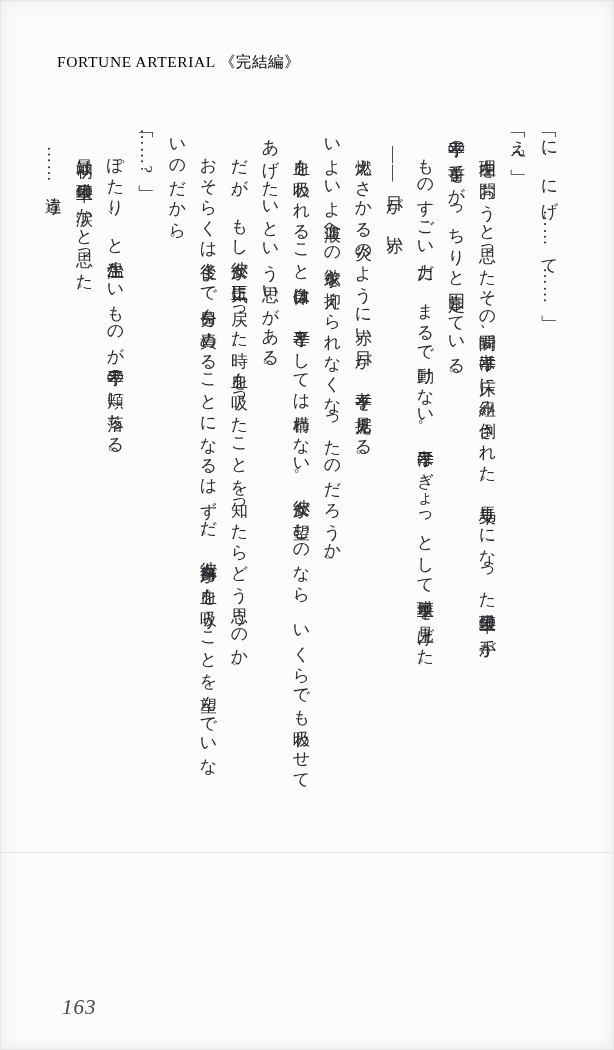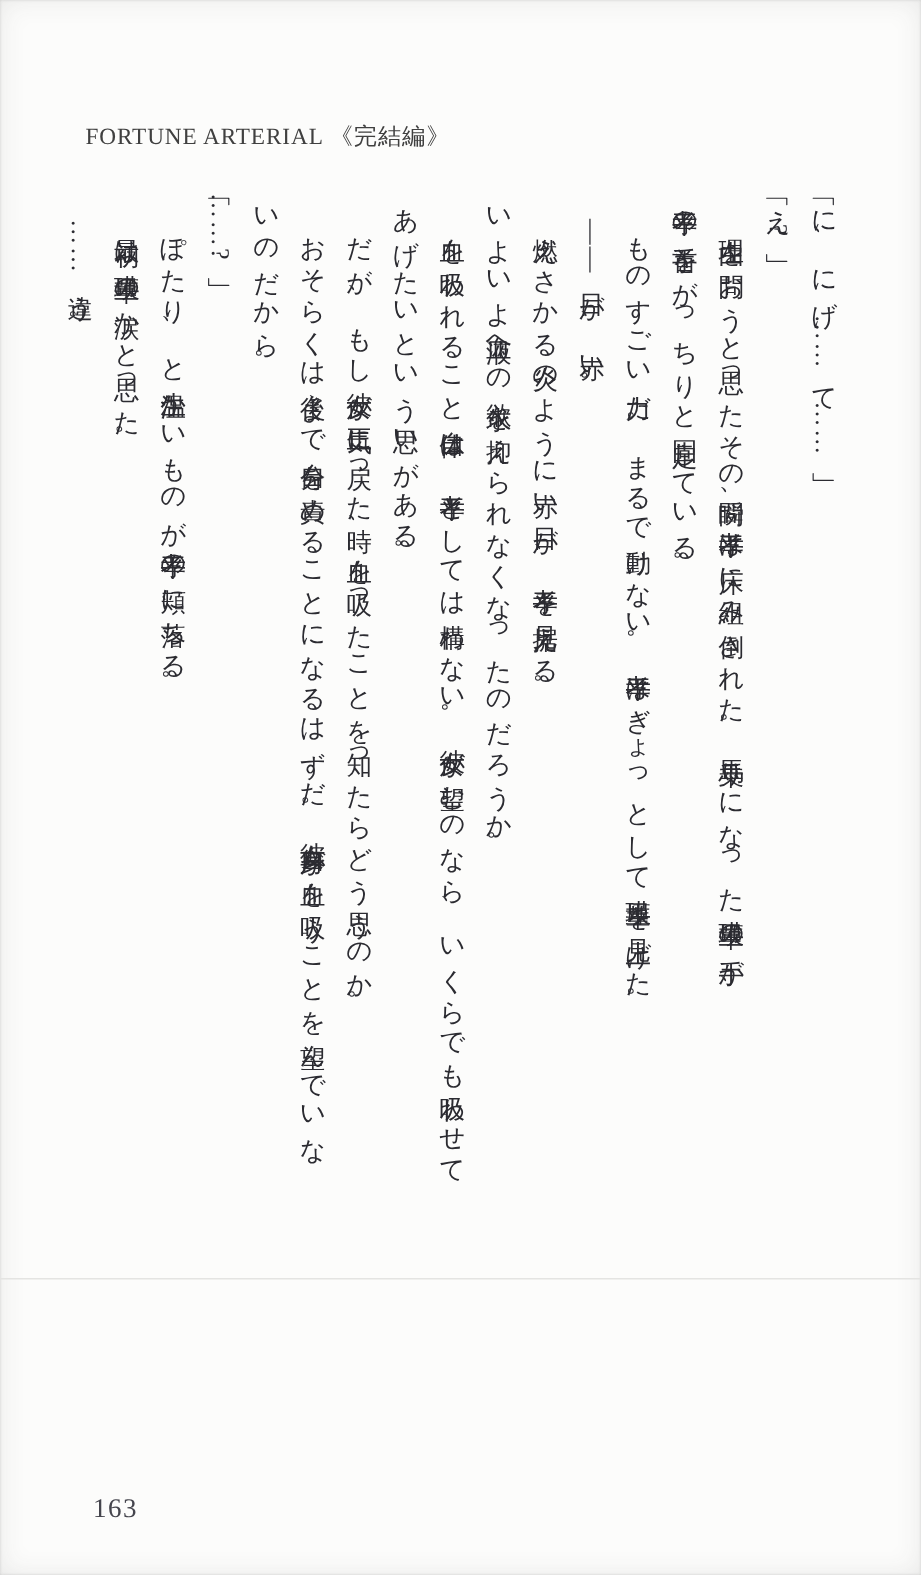--- a/index.html
+++ b/index.html
@@ -12,24 +12,24 @@
     width: 614px;
     height: 1050px;
     background: #fcfcfb;
     overflow: hidden;
     font-family: "Liberation Serif", serif;
     box-shadow: inset 0 0 18px rgba(60,60,60,0.10), inset 0 0 2px rgba(60,60,60,0.18);
   }
   .running-header {
     position: absolute;
     left: 57px;
-    top: 81px;
+    top: 52px;
     font-size: 15.5px;
     letter-spacing: 0.6px;
-    color: #404040;
+    color: #000000;
     white-space: nowrap;
   }
   .vertical-body {
     position: absolute;
     top: 127px;
     right: 49px;
     height: 840px;
     writing-mode: vertical-rl;
     text-orientation: mixed;
     font-size: 17px;
@@ -50,21 +50,22 @@
     left: 0;
     top: 852px;
     width: 614px;
     height: 1px;
     background: #e4e4e2;
   }
   .page-number {
     position: absolute;
     left: 62px;
     top: 995px;
-    font-size: 18px;
+    font-size: 21px;
+    font-style: italic;
     color: #45454d;
     letter-spacing: 1px;
   }
 </style>
 </head>
 <body>
 
 <div class="page">
   <div class="running-header">FORTUNE ARTERIAL 《完結編》</div>
 

